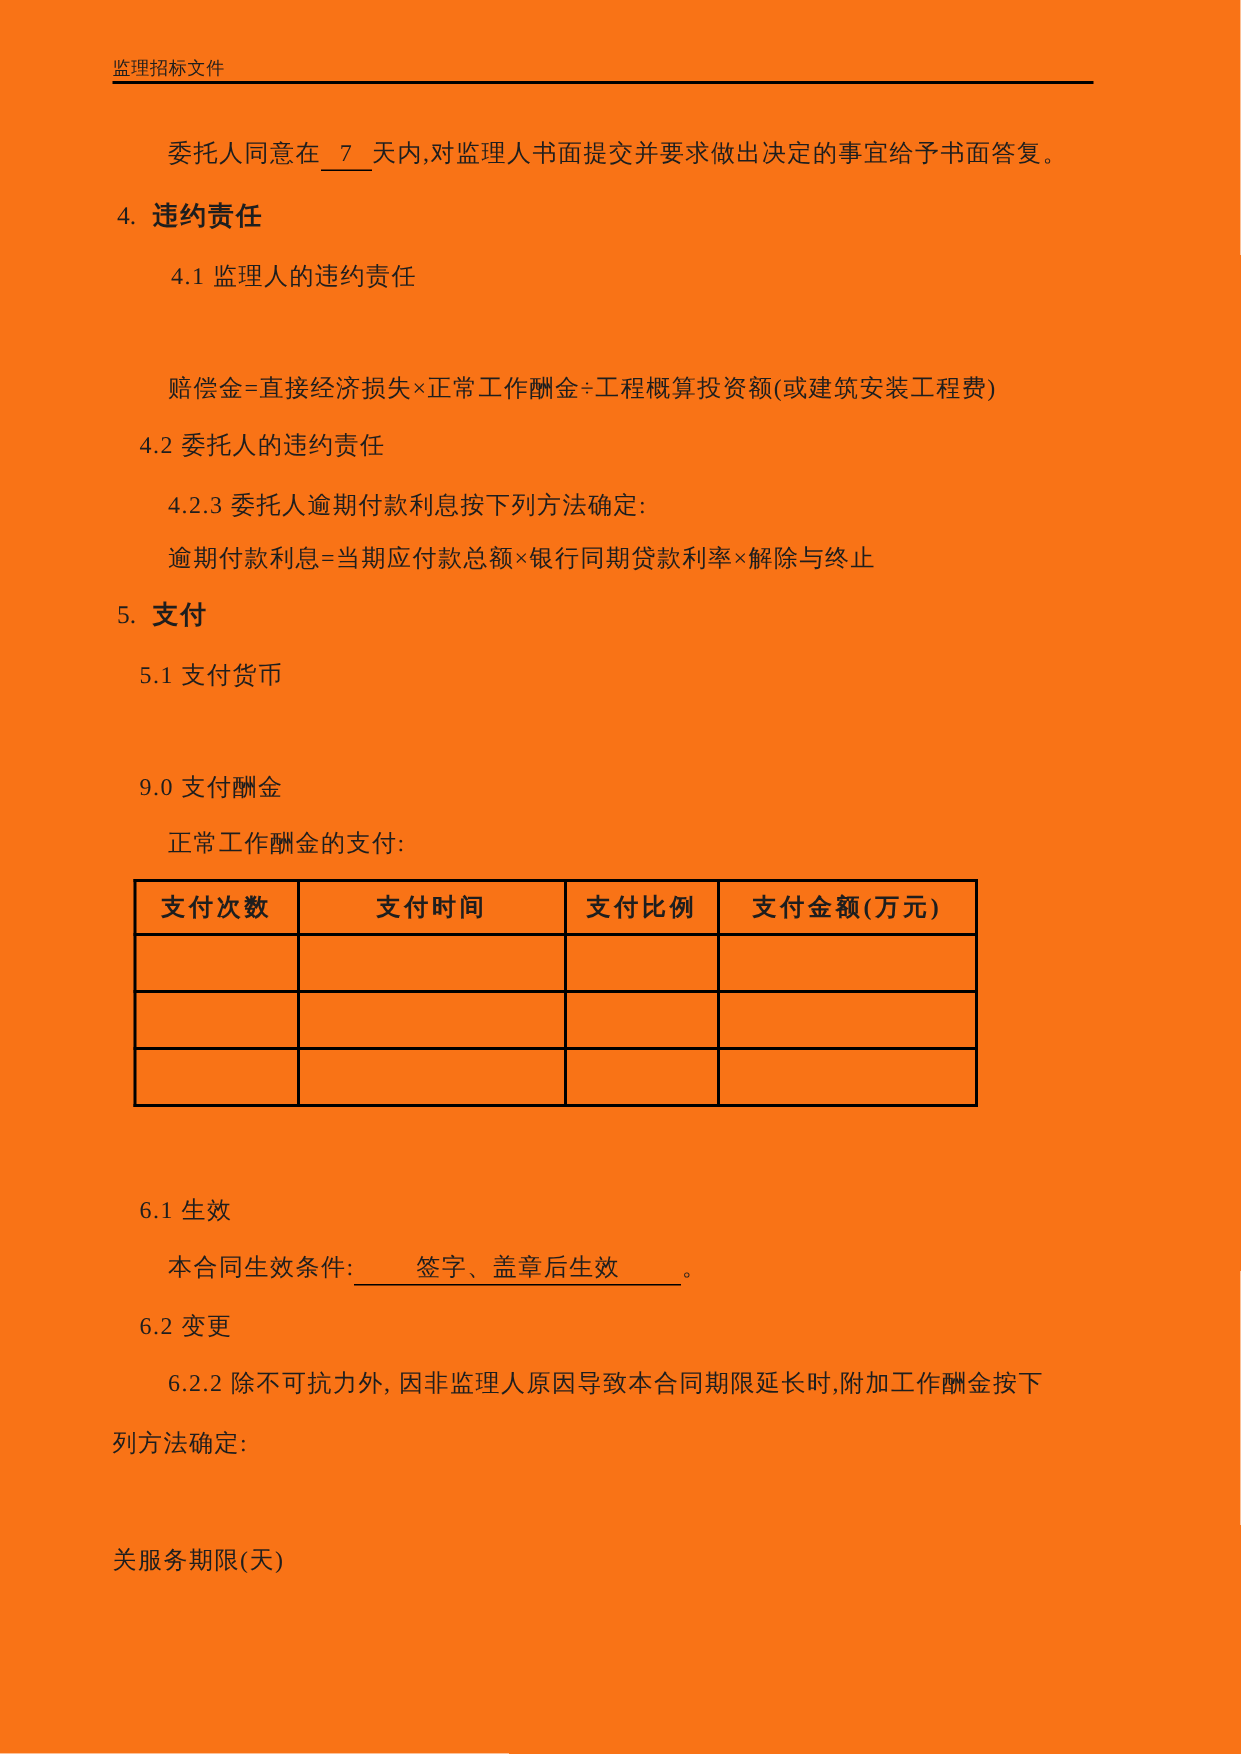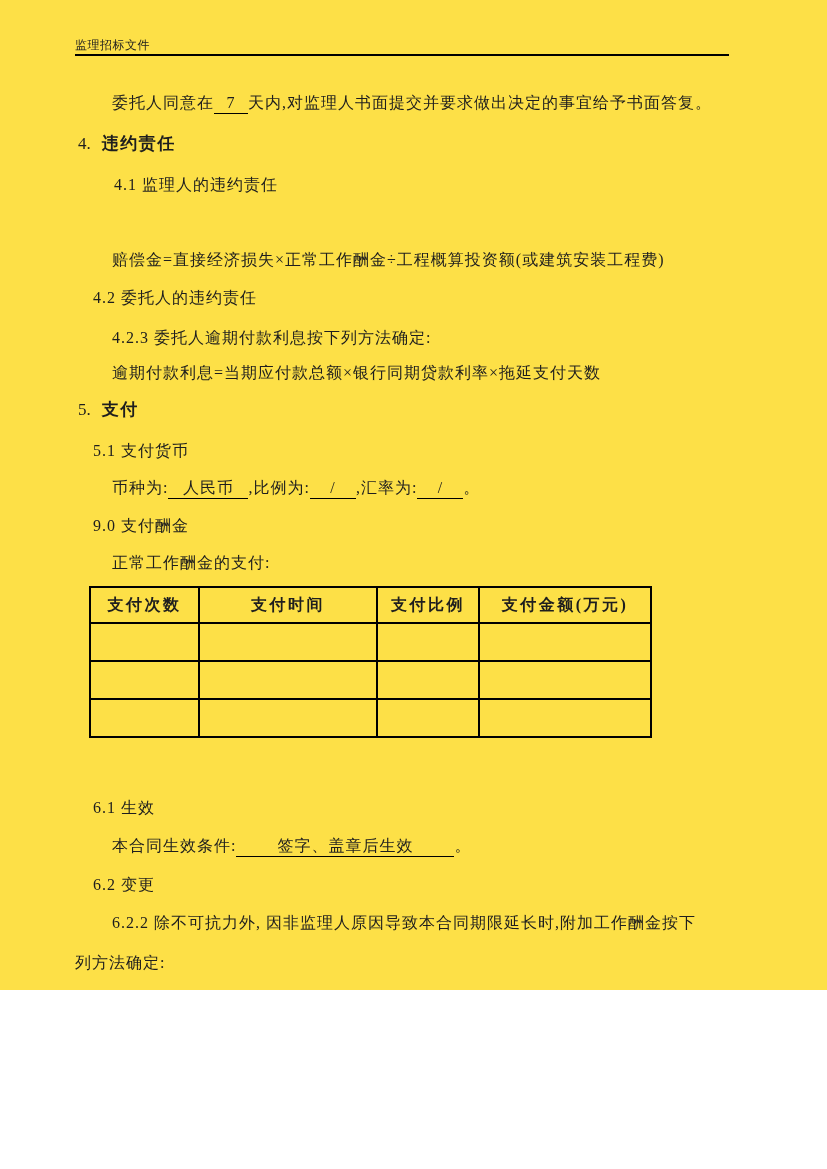--- a/index.html
+++ b/index.html
@@ -1,19 +1,19 @@
 <!DOCTYPE html>
 <html><head>
 <meta charset="utf-8">
 <style>
   html,body{margin:0;padding:0;background:#ffffff;}
   .page{
     position:relative;
-    width:827px;height:990px;
-    background:#fde047;
+    width:827px;height:1169px;
+    background:#f97316;
     font-family:"Liberation Serif","DejaVu Serif",serif;
     color:#1e1e1e;
     overflow:hidden;
   }
   .ln{
     position:absolute;
     font-size:16px;
     letter-spacing:1px;
     line-height:24px;
     white-space:nowrap;
@@ -87,29 +87,26 @@
     <span>委托人同意在</span><span class="blank" style="width:34px;">7</span><span>天内,对监理人书面提交并要求做出决定的事宜给予书面答复。</span>
   </div>
 
   <div class="sec" style="top:132px;left:78px;">
     <span class="num">4.</span><span class="ttl">违约责任</span>
   </div>
   <div class="ln" style="top:173px;left:92px;margin-left:22px;">4.1 监理人的违约责任</div>
   <div class="ln" style="top:248px;left:112px;">赔偿金=直接经济损失×正常工作酬金÷工程概算投资额(或建筑安装工程费)</div>
   <div class="ln" style="top:286px;left:93px;">4.2 委托人的违约责任</div>
   <div class="ln" style="top:326px;left:112px;">4.2.3 委托人逾期付款利息按下列方法确定:</div>
-  <div class="ln" style="top:361px;left:112px;">逾期付款利息=当期应付款总额×银行同期贷款利率×拖延支付天数</div>
+  <div class="ln" style="top:361px;left:112px;">逾期付款利息=当期应付款总额×银行同期贷款利率×解除与终止</div>
 
   <div class="sec" style="top:398px;left:78px;">
     <span class="num">5.</span><span class="ttl">支付</span>
   </div>
   <div class="ln" style="top:439px;left:93px;">5.1 支付货币</div>
-  <div class="ln" style="top:476px;left:112px;">
-    <span>币种为:</span><span class="blank" style="width:80px;">人民币</span><span>,比例为:</span><span class="blank" style="width:46px;">/</span><span>,汇率为:</span><span class="blank" style="width:46px;">/</span><span>。</span>
-  </div>
   <div class="ln" style="top:514px;left:93px;">9.0 支付酬金</div>
   <div class="ln" style="top:551px;left:112px;">正常工作酬金的支付:</div>
 
   <table class="pay">
     <colgroup>
       <col style="width:109px">
         <col style="width:178px">
         <col style="width:102px">
         <col style="width:172px">
     </colgroup>

